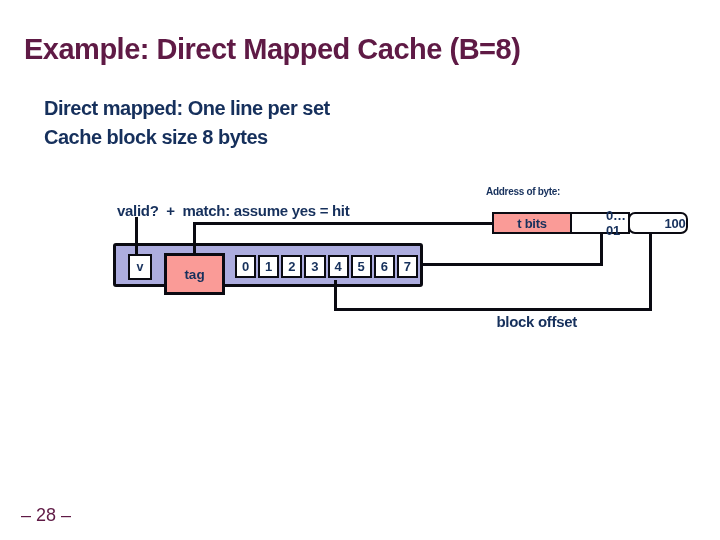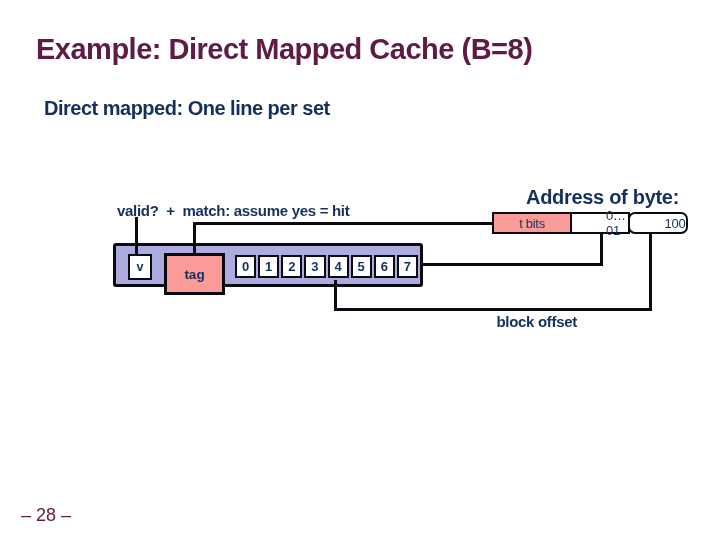--- a/index.html
+++ b/index.html
@@ -2,41 +2,41 @@
 <html style="--background: #ffffff; --title-text: #5f1a45; --body-text: #16305c; --salmon-fill: #fa9b97; --periwinkle-fill: #acacdf; --line-color: #0a0a12;"><head>
 <meta charset="utf-8">
 <style>
   html,body{margin:0;padding:0;background:#888;}
   .slide{
     position:relative;width:720px;height:540px;margin:0 auto;
     background:var(--background,#fff);overflow:hidden;
     font-family:"Liberation Sans",sans-serif;
   }
   .title{
-    position:absolute;left:36px;top:33px;margin:0;
+    position:absolute;left:24px;top:33px;margin:0;
     font-size:29px;font-weight:bold;letter-spacing:-0.5px;
     color:var(--title-text,#5f1a45);white-space:nowrap;
   }
   .subtitle{
     position:absolute;left:44px;top:94px;
     font-size:20px;font-weight:bold;letter-spacing:-0.5px;
     line-height:29px;color:var(--body-text,#16305c);white-space:nowrap;
   }
   .lbl{
     position:absolute;font-weight:bold;color:var(--body-text,#16305c);
     white-space:pre;letter-spacing:-0.3px;
   }
   .valid-match{left:117px;top:202px;font-size:15px;}
-  .addr-label{left:486px;top:186px;font-size:20px;margin-left:40px;}
+  .addr-label{left:486px;top:186px;font-size:10px;}
   .block-offset{left:427px;top:313px;width:150px;text-align:right;font-size:15px;}
   .addr-row{position:absolute;left:492px;top:212px;display:flex;height:22px;}
   .addr-box{
     box-sizing:border-box;height:22px;border:2px solid var(--line-color,#0a0a12);
     background:#fff;display:flex;align-items:center;justify-content:center;
-    font-size:13px;font-weight:normal;color:var(--body-text,#16305c);letter-spacing:-0.3px;
+    font-size:13px;font-weight:bold;color:var(--body-text,#16305c);letter-spacing:-0.3px;
   }
   .addr-box + .addr-box{margin-left:-2px;padding-left:34px;}
   .addr-box.salmon{background:var(--salmon-fill,#fa9b97);}
   .w-tbits{width:80px;} .w-setbits{width:60px;} .w-offbits{width:60px;border-radius:7px;}
   .cache-line{
     position:absolute;left:113px;top:243px;width:310px;height:44px;
     box-sizing:border-box;background:var(--periwinkle-fill,#acacdf);
     border:3px solid var(--line-color,#0a0a12);border-radius:3px;
   }
   .vbox{
@@ -73,20 +73,21 @@
 </style>
 </head>
 <body>
 
 <div class="slide">
 
   <h1 class="title">Example: Direct Mapped Cache (B=8)</h1>
 
   <div class="subtitle">
     <div>Direct mapped: One line per set</div>
+    <div>Cache block size 8 bytes</div>
   </div>
 
   <div class="lbl valid-match">valid?  +  match: assume yes = hit</div>
 
   <div class="lbl addr-label">Address of byte:</div>
 
   <div class="addr-row">
     <div class="addr-box salmon w-tbits">t bits</div>
     <div class="addr-box w-setbits">0…01</div>
     <div class="addr-box w-offbits">100</div>

